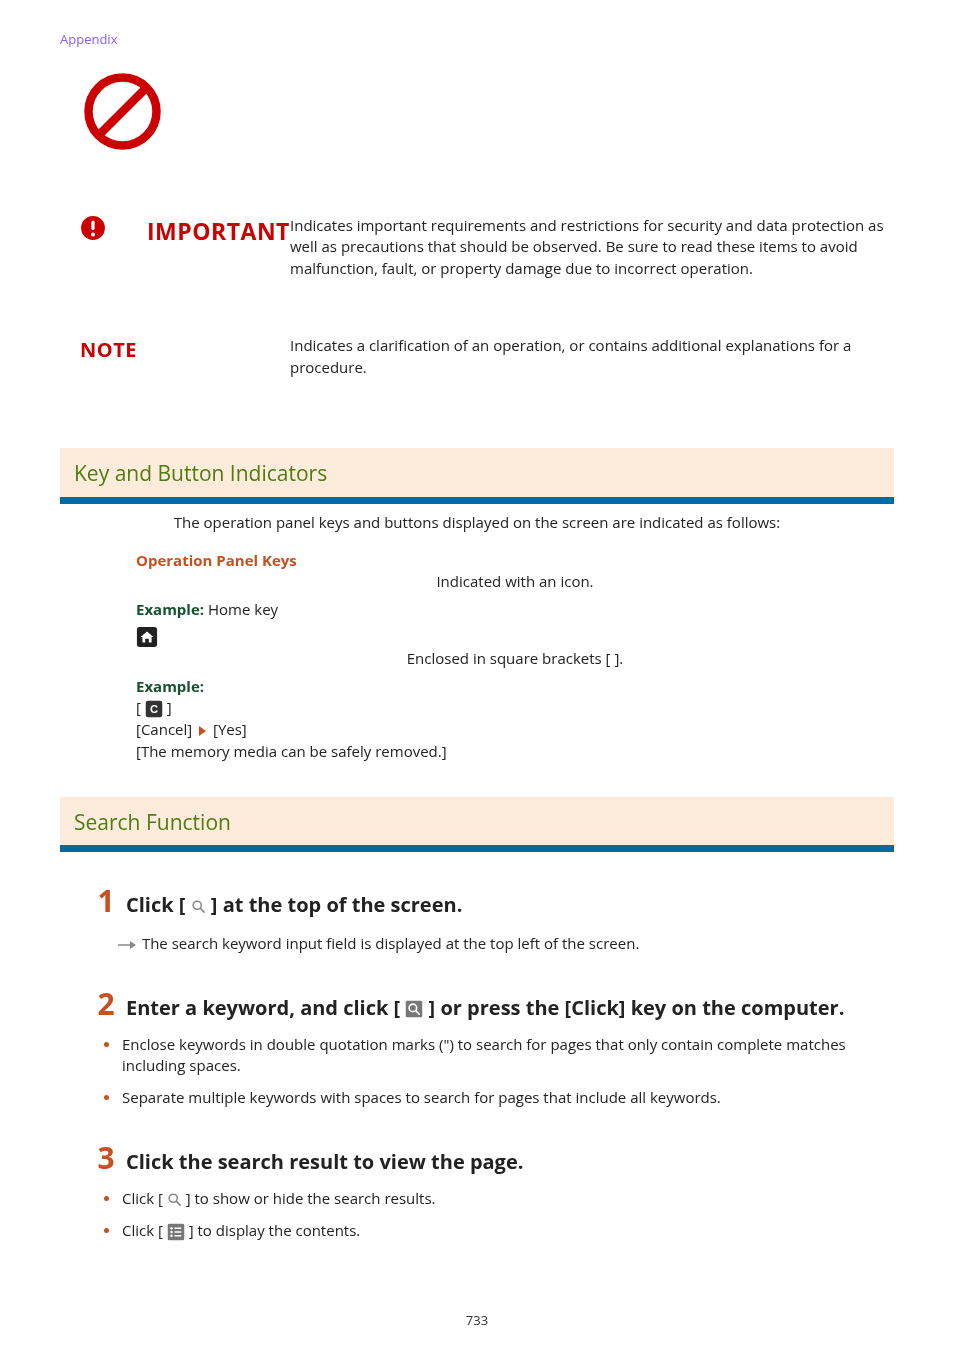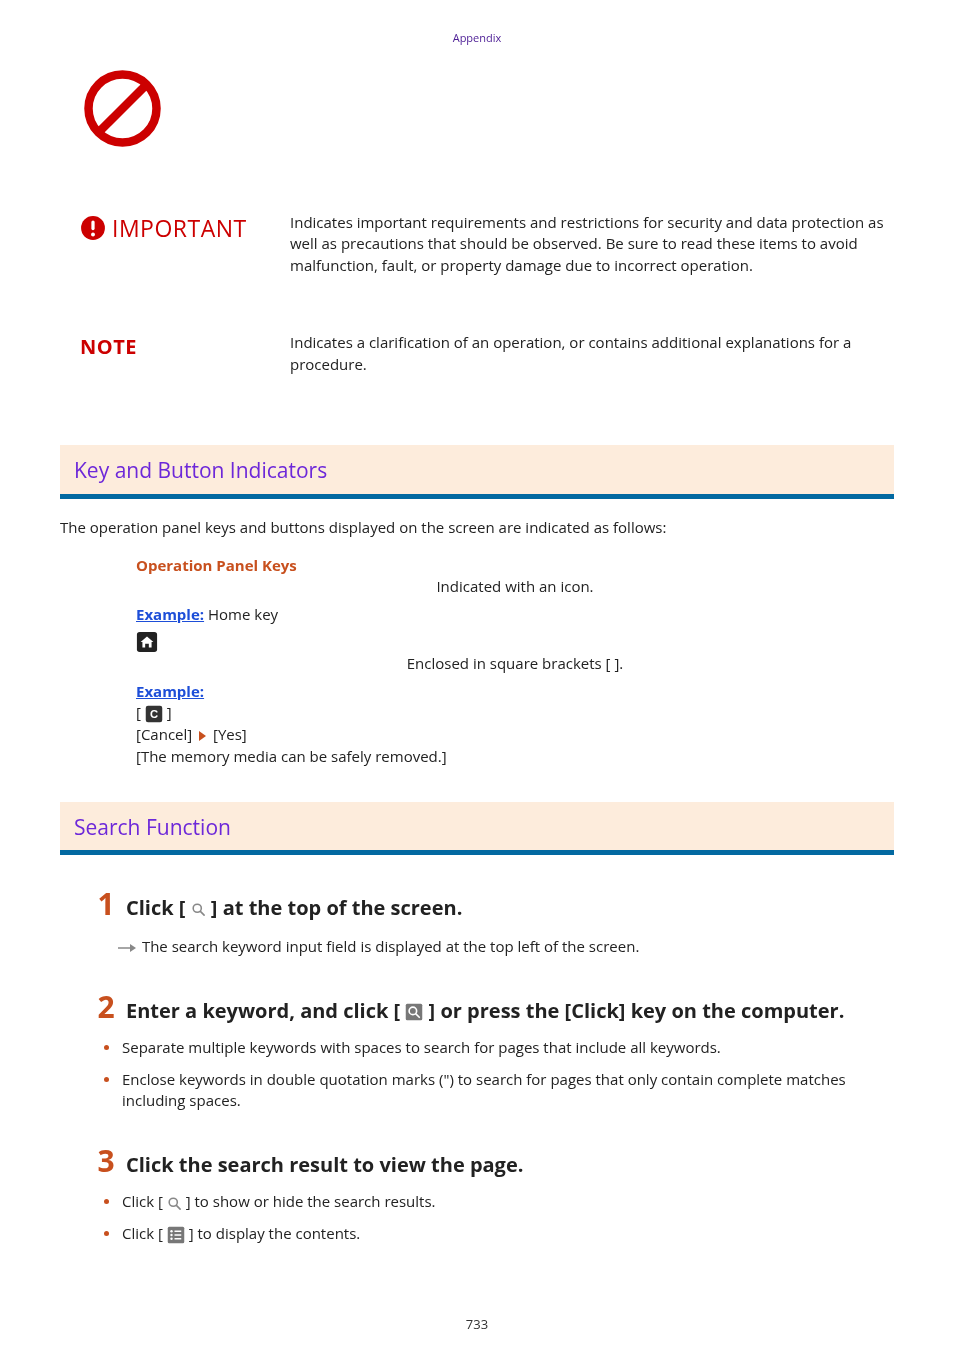--- a/index.html
+++ b/index.html
@@ -5,89 +5,89 @@
   body {
     font-family: "Open Sans", "Segoe UI", Arial, sans-serif;
     font-size: 15px;
     color: #222;
     margin: 0;
     padding: 30px 60px 50px 60px;
     line-height: 1.45;
     background: #fff;
   }
   .header-label {
-    text-align: center;
-    font-size: 11px;
+    text-align: left;
+    font-size: 13px;
     margin-bottom: 20px;
-    color: #4c1d95;
+    color: #8b5cf6;
   }
   .info-row {
     display: flex;
     align-items: flex-start;
     margin-bottom: 55px;
   }
   .info-row .mark {
     width: 210px;
     flex-shrink: 0;
     padding-left: 20px;
   }
   .info-row .desc {
     flex: 1;
   }
   .prohibit-icon {
     width: 85px;
     height: 85px;
   }
   .important-mark {
     display: flex;
-    align-items: center;
     color: #c00;
-    font-weight: 400;
+    font-weight: 700;
     font-size: 23px;
     letter-spacing: 0.5px;
+    gap: 35px;
   }
   .important-mark svg {
     width: 26px;
     height: 26px;
     margin-right: 6px;
   }
   .note-mark {
     color: #c00;
     font-weight: 700;
     font-size: 20px;
     letter-spacing: 0.5px;
   }
   .section-title {
     background: #fdecdc;
-    color: #6d28d9;
-    border-bottom: 5px solid #0369a1;
+    color: #4d7c0f;
+    border-bottom: 7px solid #0369a1;
     padding: 10px 14px 8px 14px;
     font-size: 21px;
     margin-top: 30px;
-    margin-bottom: 18px;
+    margin-bottom: 8px;
   }
   .section-intro {
     margin: 0 0 16px 0;
+    text-align: center;
   }
   .indent {
     margin-left: 76px;
   }
   .sub-head {
     color: #c8501e;
     font-weight: 700;
     margin-top: 6px;
   }
   .sub-text {
     margin: 0;
     text-align: center;
   }
   .ex-label {
-    color: #1d4ed8;
-    font-weight: 700;
-    text-decoration: underline;
+    color: #14532d;
+    font-weight: 700;
   }
   .home-icon, .c-icon, .search-icon-box, .list-icon-box {
     display: inline-block;
     vertical-align: middle;
   }
   .step-row {
     display: flex;
     align-items: baseline;
     margin-top: 34px;
     margin-bottom: 12px;
@@ -246,22 +246,22 @@
     <span>Enter a keyword, and click [</span>
     <svg class="search-icon-box" width="18" height="18" viewBox="0 0 24 24" style="vertical-align:middle;">
       <rect x="1" y="1" width="22" height="22" rx="2" fill="#777"></rect>
       <circle cx="10.5" cy="10.5" r="5" fill="none" stroke="#fff" stroke-width="2.2"></circle>
       <line x1="14.5" y1="14.5" x2="19" y2="19" stroke="#fff" stroke-width="2.2" stroke-linecap="round"></line>
     </svg>
     <span>] or press the [Click] key on the computer.</span>
   </div>
 </div>
 <ul class="bullets">
+  <li>Enclose keywords in double quotation marks (") to search for pages that only contain complete matches including spaces.</li>
   <li>Separate multiple keywords with spaces to search for pages that include all keywords.</li>
-  <li>Enclose keywords in double quotation marks (") to search for pages that only contain complete matches including spaces.</li>
 </ul>
 
 <div class="step-row">
   <div class="step-num">3</div>
   <div class="step-text">Click the search result to view the page.</div>
 </div>
 <ul class="bullets">
   <li>
     <span>Click [ </span>
     <svg width="15" height="15" viewBox="0 0 24 24" style="vertical-align:middle;">

